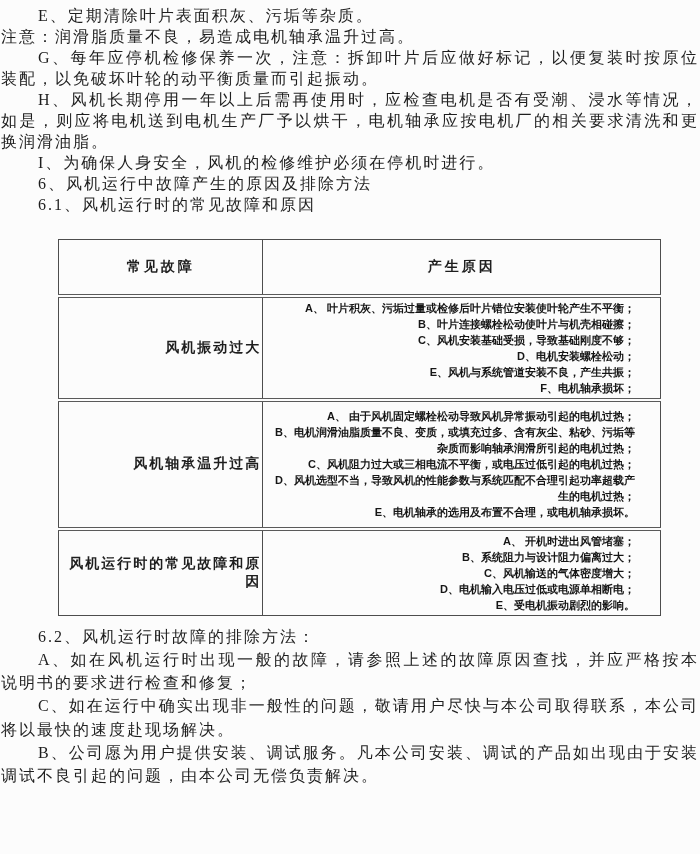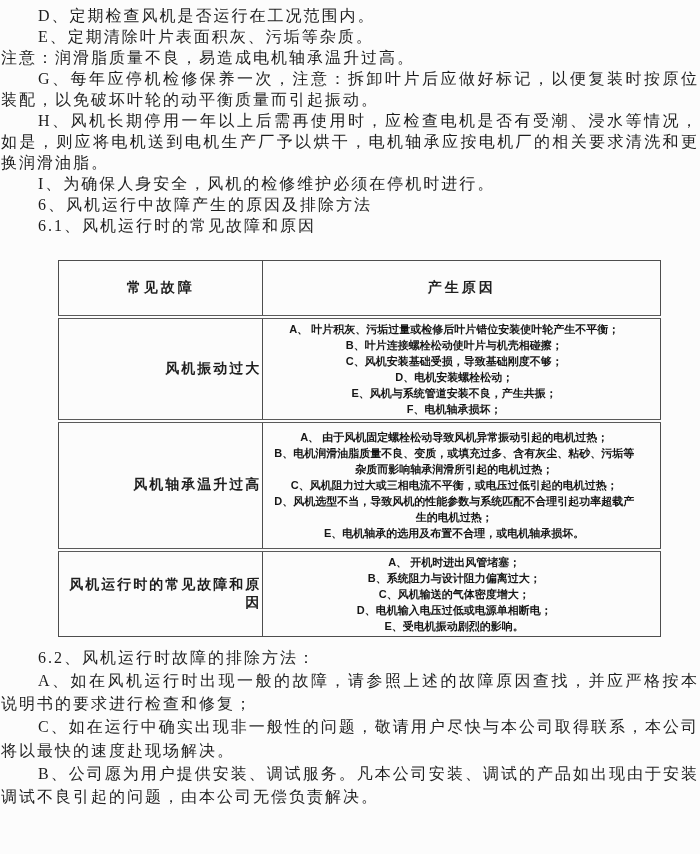--- a/index.html
+++ b/index.html
@@ -57,32 +57,31 @@
     letter-spacing: 2px;
   }
   td.causes-cell {
     font-family: "Liberation Sans", "DejaVu Sans", sans-serif;
     font-weight: bold;
     font-size: 11px;
     line-height: 16px;
     color: #161616;
     padding: 2px 25px 2px 10px;
     white-space: pre-line;
-    text-align: center;
+    text-align: right;
   }
   tr.row-1 td { height: 102px; }
   tr.row-2 td { height: 129px; }
   tr.row-3 td { height: 84px; }
 </style>
 </head>
 <body>
 
 <div class="page">
 
-  <p class="para">D、定期检查风机是否运行在工况范围内。</p>
   <p class="para">E、定期清除叶片表面积灰、污垢等杂质。</p>
   <p class="para no-indent">注意：润滑脂质量不良，易造成电机轴承温升过高。</p>
   <p class="para">G、每年应停机检修保养一次，注意：拆卸叶片后应做好标记，以便复装时按原位装配，以免破坏叶轮的动平衡质量而引起振动。</p>
   <p class="para">H、风机长期停用一年以上后需再使用时，应检查电机是否有受潮、浸水等情况，如是，则应将电机送到电机生产厂予以烘干，电机轴承应按电机厂的相关要求清洗和更换润滑油脂。</p>
   <p class="para">I、为确保人身安全，风机的检修维护必须在停机时进行。</p>
   <p class="para">6、风机运行中故障产生的原因及排除方法</p>
   <p class="para">6.1、风机运行时的常见故障和原因</p>
 
   <table class="fault-table">
     <colgroup>

